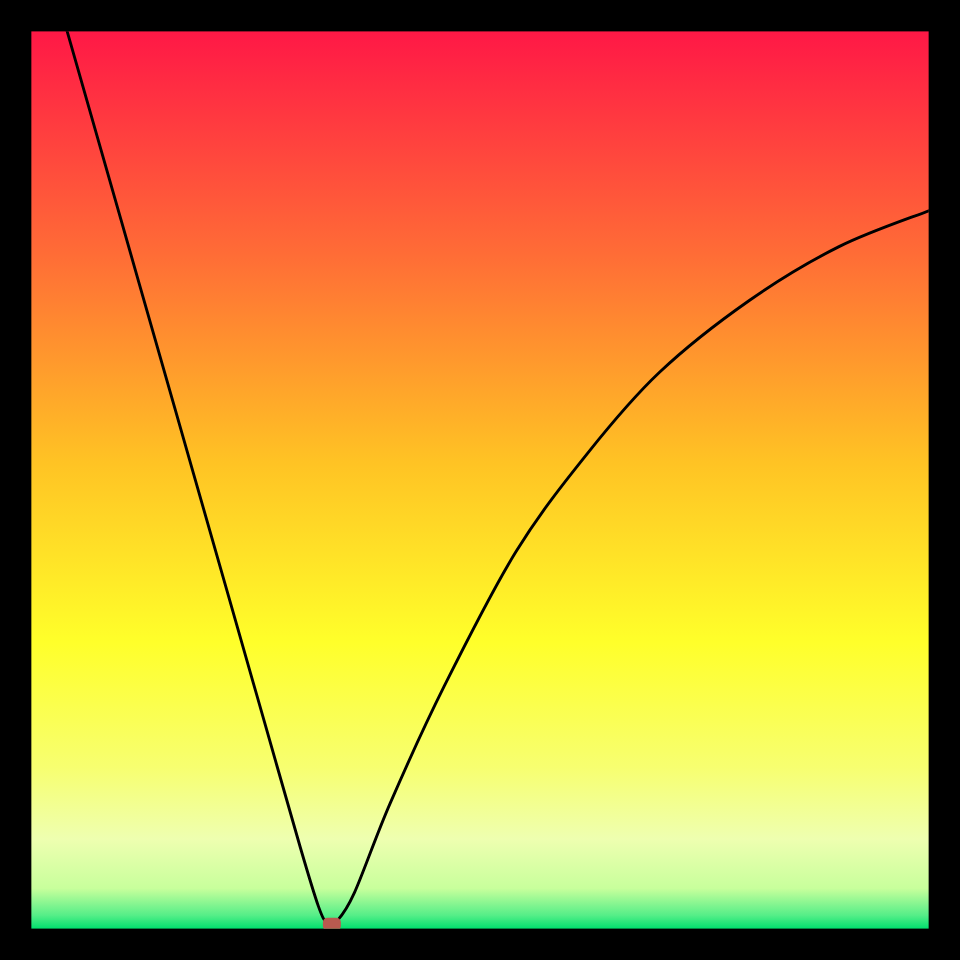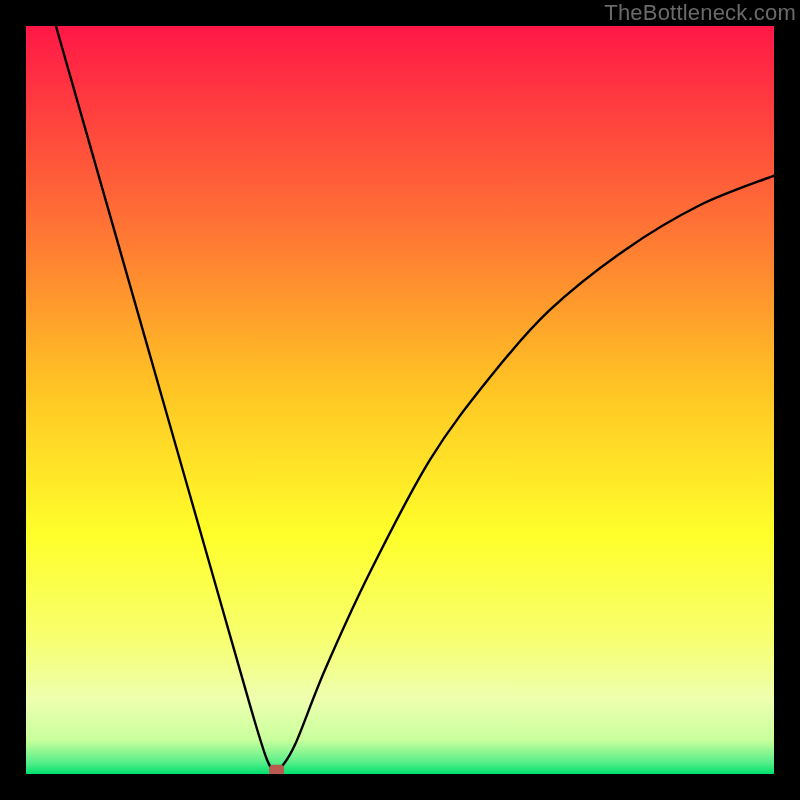--- a/index.html
+++ b/index.html
@@ -35,21 +35,20 @@
     z-index: 5;
     user-select: none;
   }
   svg { display: block; }
 </style>
 </head>
 <body>
 
 <div class="frame">
 
-  <div class="watermark">TheBottleneck.com</div>
 
   <div class="plot-area">
     <svg id="chart-svg" width="748" height="748" viewBox="0 0 748 748" preserveAspectRatio="none">
       <defs>
         <linearGradient id="bg-grad" x1="0" y1="0" x2="0" y2="1">
             <stop offset="0%" stop-color="#ff1846"></stop>
             <stop offset="25%" stop-color="#ff6d36"></stop>
             <stop offset="48%" stop-color="#ffc324"></stop>
             <stop offset="68%" stop-color="#ffff2a"></stop>
             <stop offset="82%" stop-color="#f7ff70"></stop>

